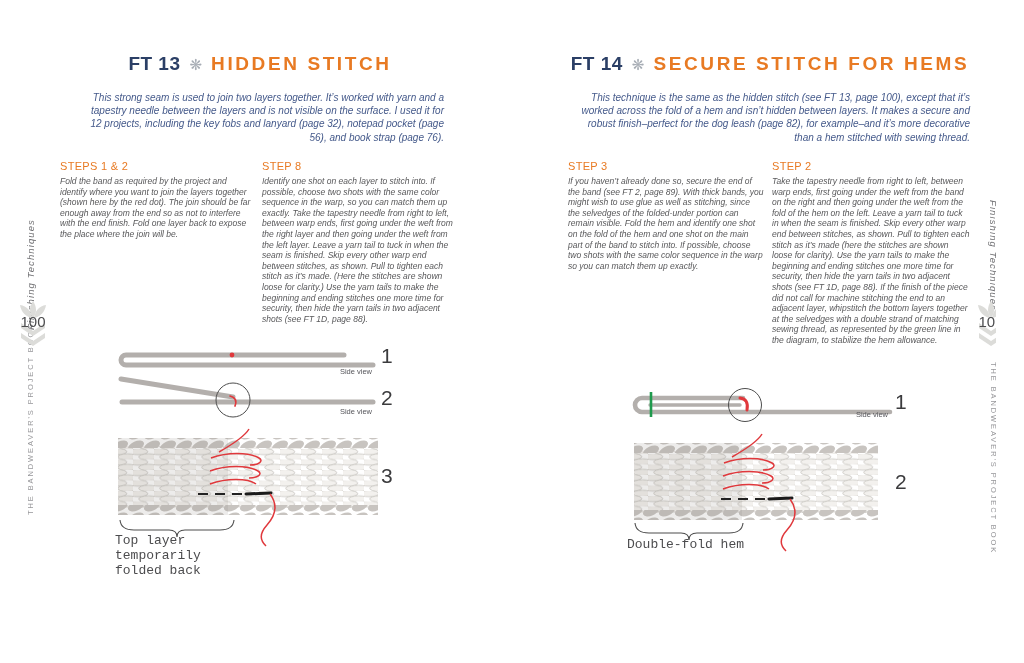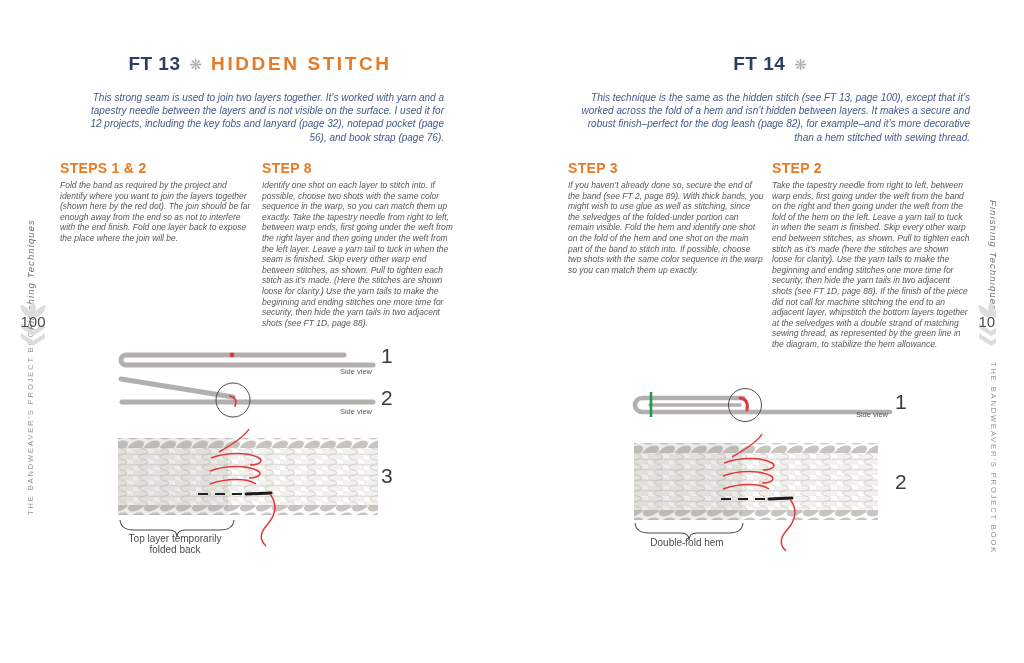--- a/index.html
+++ b/index.html
@@ -4,25 +4,25 @@
 <style>
   html,body{margin:0;padding:0;background:#ffffff;}
   #spread{position:relative;width:996px;height:663px;background:#ffffff;overflow:hidden;
           font-family:"Liberation Sans",sans-serif;}
   .hdr{position:absolute;display:flex;align-items:baseline;justify-content:center;gap:9px;}
   .hdr .code{font-size:19px;font-weight:bold;color:#2b3f66;letter-spacing:.5px;}
   .hdr .flower{font-size:15px;color:#a7adb5;align-self:center;line-height:1;}
   .hdr .title{font-size:19px;font-weight:bold;color:#e87a23;letter-spacing:2.6px;white-space:nowrap;}
   .intro{position:absolute;font-style:italic;font-size:10px;line-height:13.2px;color:#44598a;text-align:right;}
   .col{position:absolute;}
-  .step-head{font-size:14px;font-weight:bold;color:#e87a23;letter-spacing:.3px;margin:0 0 4px 0;}
+  .step-head{font-size:11px;font-weight:normal;color:#e87a23;letter-spacing:.3px;margin:0 0 4px 0;}
   .step-body{font-size:8.5px;line-height:10.6px;color:#58585a;margin:0;font-style:italic;}
   .fig-num{position:absolute;font-size:21px;color:#3b3b3d;}
   .caption{position:absolute;font-size:7.5px;color:#55555a;text-align:right;width:80px;}
-  .fig-label{position:absolute;font-size:10px;color:#4c4c4e;text-align:center;}
+  .fig-label{position:absolute;font-size:13px;color:#4c4c4e;text-align:left;font-family:Liberation Mono, monospace;}
   .vert{position:absolute;white-space:nowrap;transform-origin:0 0;font-size:9.5px;font-style:italic;
         letter-spacing:1.1px;color:#6f6f72;}
   .vert.ccw{transform:rotate(-90deg);}
   .vert.cw{transform:rotate(90deg);}
   .vertbook{position:absolute;white-space:nowrap;transform-origin:0 0;font-size:7.5px;
         letter-spacing:1.9px;color:#97979a;}
   .vertbook.ccw{transform:rotate(-90deg);}
   .vertbook.cw{transform:rotate(90deg);}
   .pagenum{position:absolute;width:34px;text-align:center;font-size:15px;color:#4c4c4e;z-index:2;}
   .leaf{position:absolute;z-index:1;}
@@ -102,20 +102,21 @@
       <path d="M30 6 C 29 13 24 18 18 19 C 19 12 23 7 30 6 Z"></path>
       <path d="M5 24 L17 32 L29 24 L29 29 L17 37 L5 29 Z"></path>
       <path d="M5 34 L17 42 L29 34 L29 39 L17 47 L5 39 Z"></path>
     </g>
   </svg>
   <div class="vertbook ccw" style="left:26px;top:515px;">THE BANDWEAVER'S PROJECT BOOK</div>
 
   <div class="hdr" style="left:562px;top:53px;width:416px;align-items:center;">
     <span class="code">FT 14</span>
     <span class="flower">❋</span>
+    <span class="title">SECURE STITCH FOR HEMS</span>
   </div>
 
   <div class="intro" style="left:570px;top:91px;width:400px;">This technique is the same as the hidden stitch (see FT 13, page 100), except that it’s worked across the fold of a hem and isn’t hidden between layers. It makes a secure and robust finish–perfect for the dog leash (page 82), for example–and it’s more decorative than a hem stitched with sewing thread.</div>
 
   <div class="col" style="left:568px;top:160px;width:196px;">
     <p class="step-head">STEP 3</p>
     <p class="step-body">If you haven’t already done so, secure the end of the band (see FT 2, page 89). With thick bands, you might wish to use glue as well as stitching, since the selvedges of the folded-under portion can remain visible. Fold the hem and identify one shot on the fold of the hem and one shot on the main part of the band to stitch into. If possible, choose two shots with the same color sequence in the warp so you can match them up exactly.</p>
   </div>
 
   <div class="col" style="left:772px;top:160px;width:198px;">

